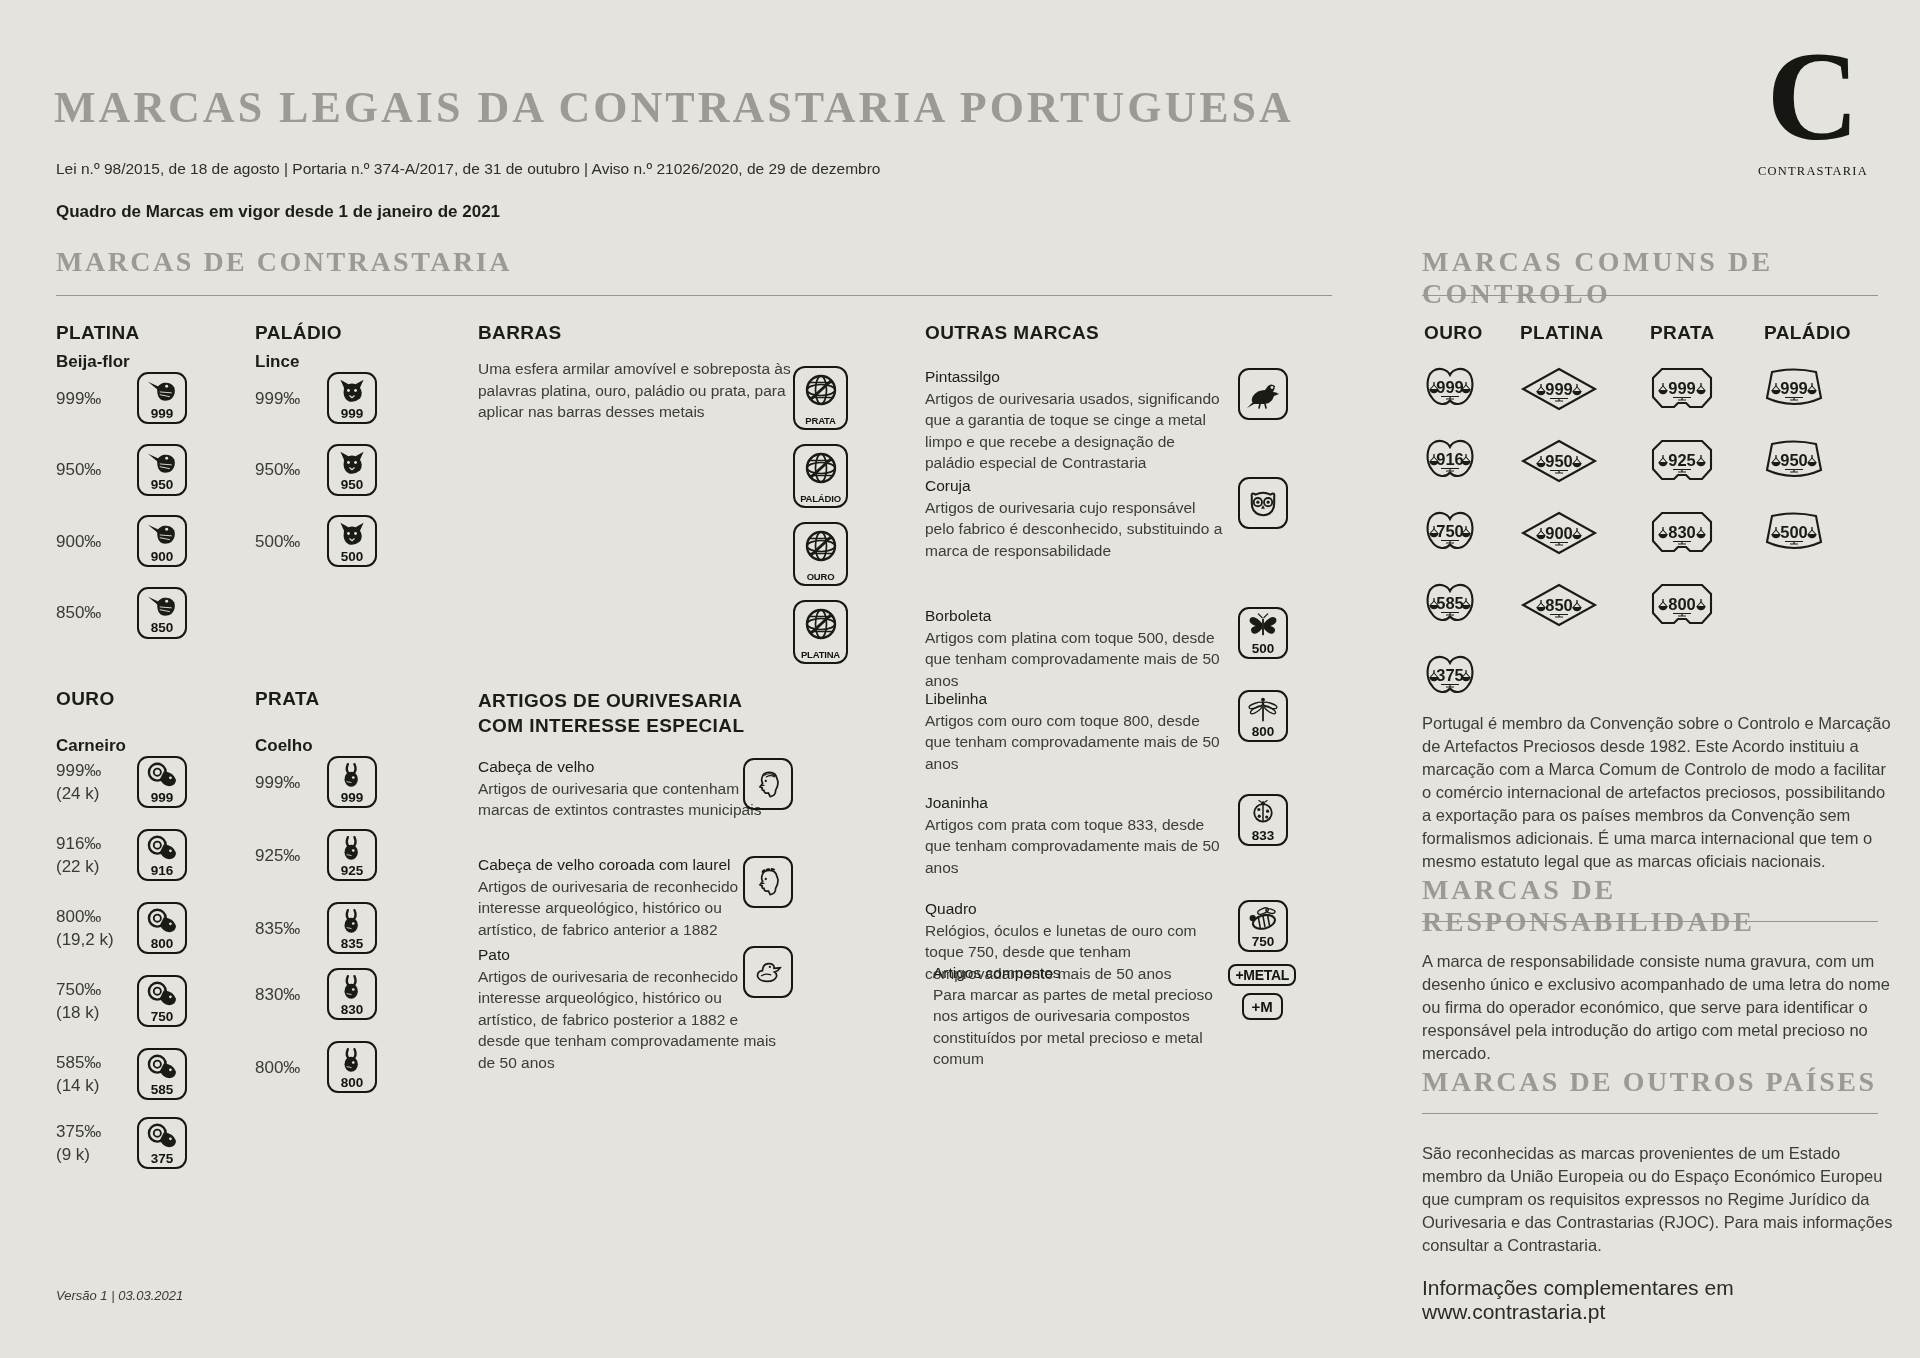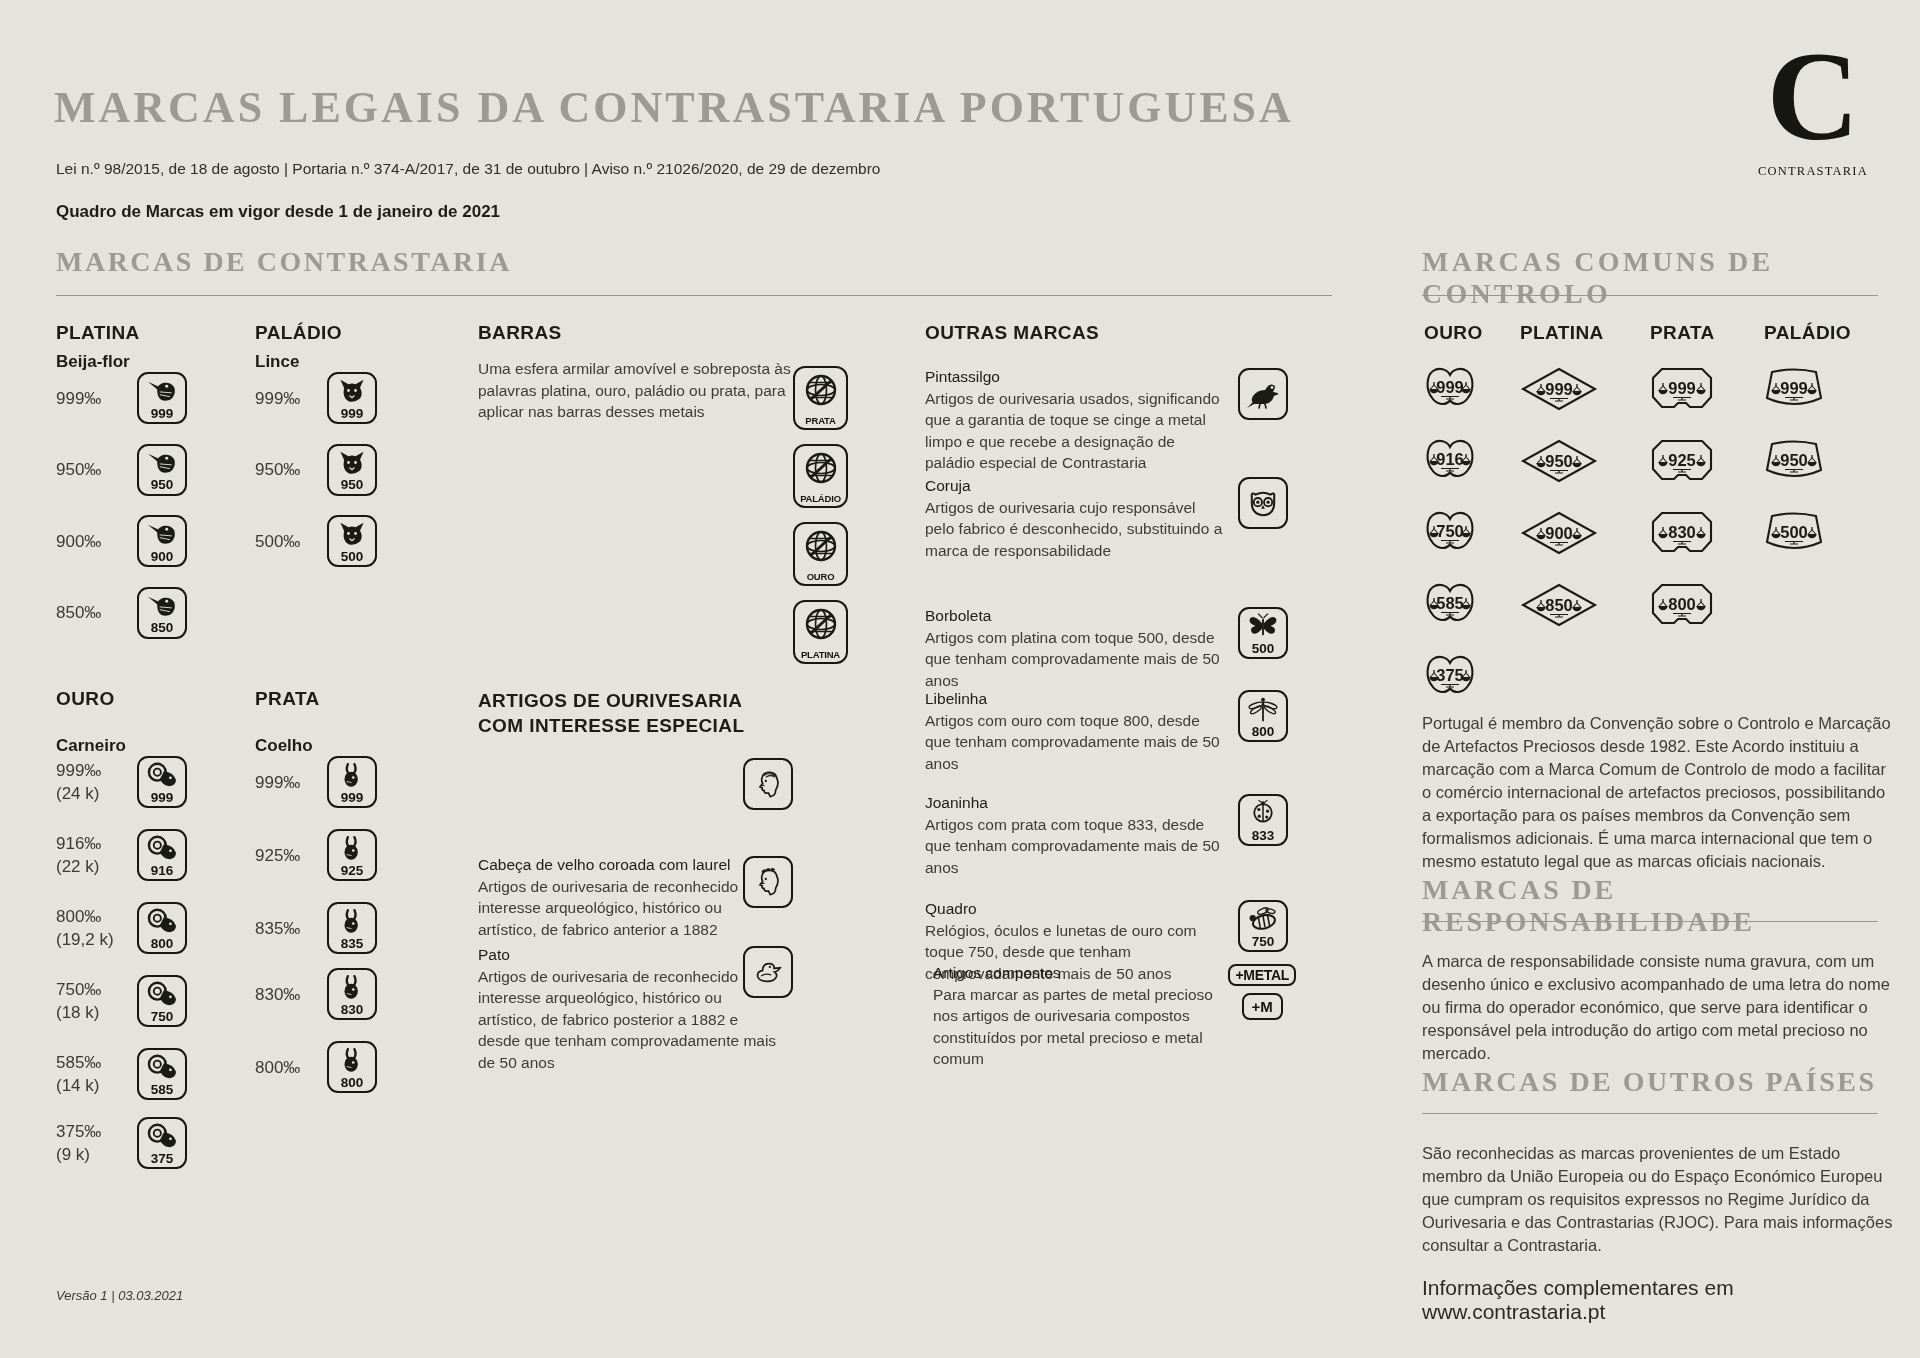--- a/index.html
+++ b/index.html
@@ -568,20 +568,24 @@
         <div class="txt">
           <div class="item-title">Artigos compostos</div>
           <div class="body-txt">Para marcar as partes de metal precioso nos artigos de ourivesaria compostos constituídos por metal precioso e metal comum</div>
         </div>
         <div style="position: absolute; right: 0px; top: 2px; text-align: center;"><div class="badge metal">+METAL</div><br><div class="badge m">+M</div><br></div>
       </div>
     </div>
 
   <div class="abs" id="interesse-items" style="left:478px;top:0;width:370px;height:1100px;">
       <div class="outras-item" style="top: 756px;">
+        <div class="txt">
+          <div class="item-title">Cabeça de velho</div>
+          <div class="body-txt">Artigos de ourivesaria que contenham marcas de extintos contrastes municipais</div>
+        </div>
         <div style="position: absolute; right: 48px; top: 2px;">
           <div class="stamp icon-only free">
             <span class="icon ">
               <svg width="32" height="34" viewBox="0 0 36 36" fill="none" stroke="#1a1a17" stroke-linecap="round">
                 <path d="M22 4 Q13 3 11.5 9 Q10 13 12 16 L9 20 L11.5 21 Q10.5 24 13.5 24 Q13.5 28 18.5 27 L20.5 31 Q27 30 26.5 24 Q31 17 28 10.5 Q27 5 22 4 Z" stroke-width="1.9"></path>
                 <path d="M14 7 Q20 3.5 26 7.5 M16 9 Q21 6 25.5 9" stroke-width="1.3"></path>
                 <circle cx="15.5" cy="13.5" r="1.3" fill="#1a1a17" stroke="none"></circle>
                 <path d="M11 18.5 L13.5 18.5" stroke-width="1.3"></path>
               </svg>
             </span>

